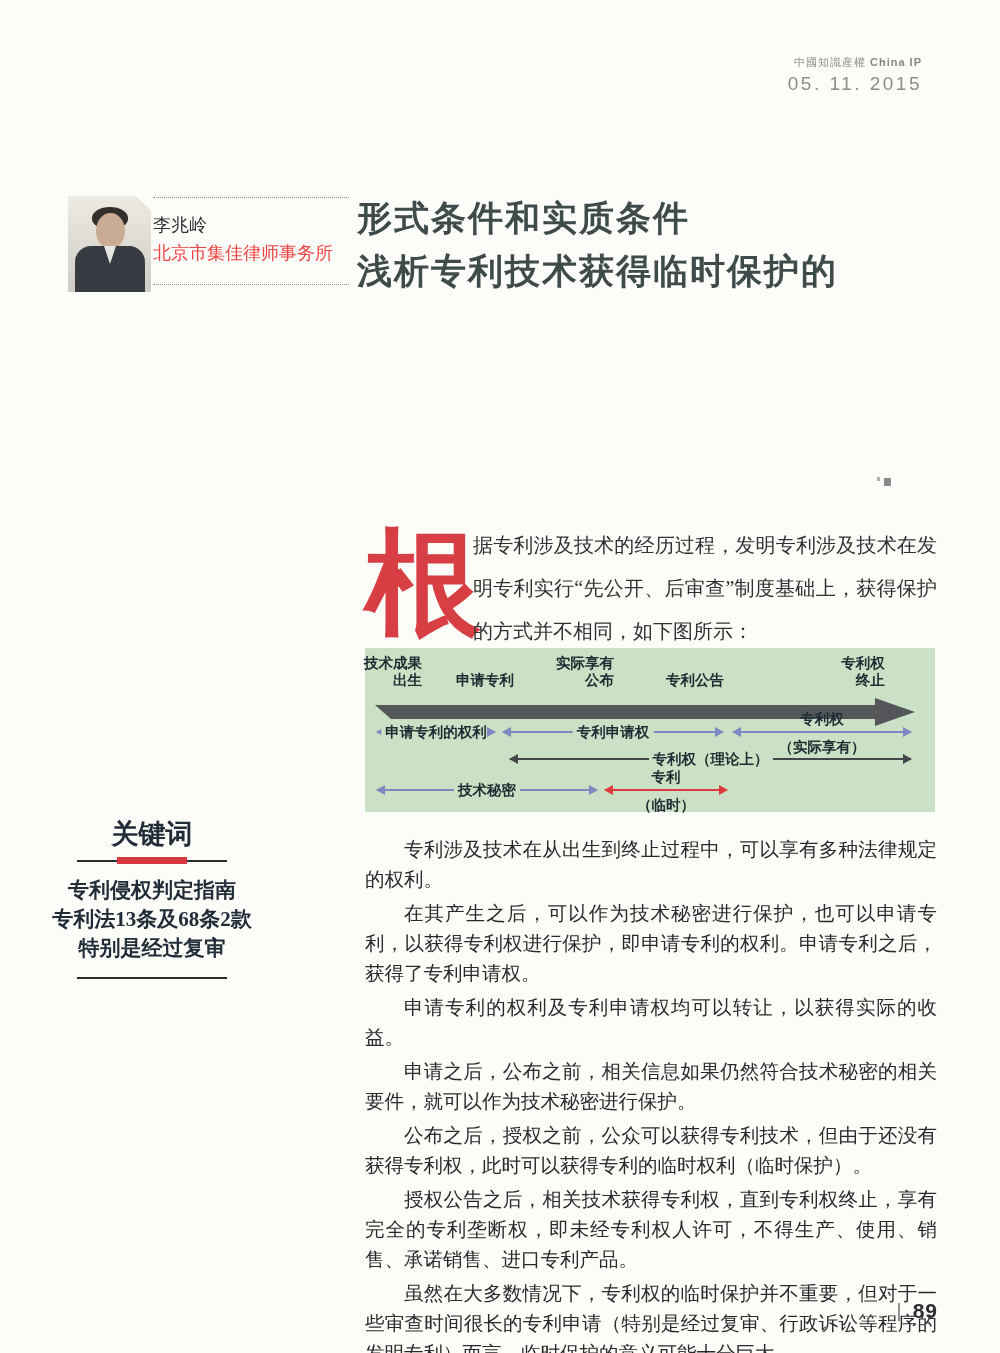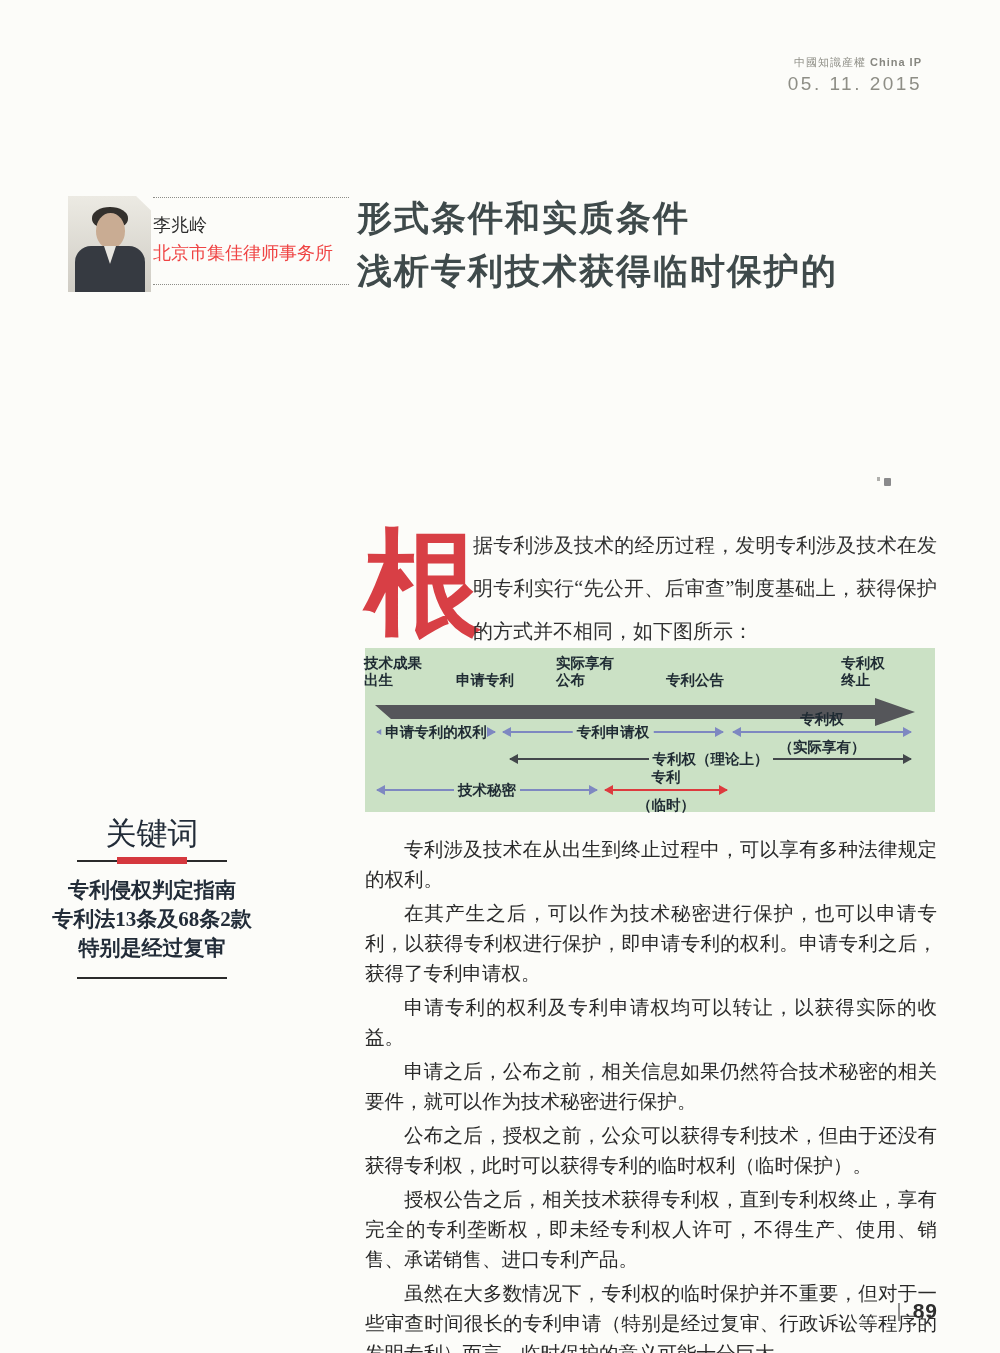--- a/index.html
+++ b/index.html
@@ -42,21 +42,21 @@
   
   .intro { position:absolute; left:365px; top:524px; width:572px;
     font-size:20px; line-height:43px; text-align:justify; color:#303030; }
   .dropcap { float:left; color:#d83f45; font-size:116px; line-height:120px;
     height:128px; width:102px; margin-right:6px; text-align:center;
     font-family:"Liberation Serif","DejaVu Serif",serif; font-weight:bold; }
 
   
   .diagram { position:absolute; left:365px; top:648px; width:570px; height:164px;
     background:#cbe1c5; }
-  .milestone { position:absolute; transform:translateX(-50%); text-align:left;
+  .milestone { position:absolute; transform:translateX(-50%); text-align:right;
     font-size:14.5px; line-height:17px; font-weight:bold; color:#1f2b33;
     white-space:nowrap; }
   .tl-arrow { position:absolute; left:10px; top:49px; width:540px; height:30px;
     background:#55565a;
     clip-path:polygon(0px 8px,500px 8px,500px 1px,540px 15px,500px 29px,500px 22px,16px 22px); }
   .arr { position:absolute; height:0; border-top:2px solid #7e88c1; }
   .arr::before { content:""; position:absolute; left:-1px; top:-6px;
     border:5px solid transparent; border-right:9px solid #7e88c1; border-left:none; }
   .arr::after { content:""; position:absolute; right:-1px; top:-6px;
     border:5px solid transparent; border-left:9px solid #7e88c1; border-right:none; }
@@ -70,21 +70,21 @@
     background:#cbe1c5; padding:0 4px; font-size:14.5px; line-height:18px;
     font-weight:bold; color:#1f2b33; white-space:nowrap; }
   .arr .lbl-above { position:absolute; left:50%; transform:translateX(-50%); bottom:4px;
     font-size:14.5px; font-weight:bold; color:#1f2b33; white-space:nowrap; }
   .arr .lbl-below { position:absolute; left:50%; transform:translateX(-50%); top:5px;
     font-size:14.5px; font-weight:bold; color:#1f2b33; white-space:nowrap; }
 
   
   .keywords { position:absolute; left:42px; top:818px; width:220px; text-align:center;
     color:#222c38; }
-  .kw-title { font-size:31px; font-weight:normal; line-height:32px; }
+  .kw-title { font-size:27px; font-weight:bold; line-height:32px; }
   .kw-rule { position:relative; width:150px; height:7px; margin:7px auto 12px; }
   .kw-rule::before { content:""; position:absolute; left:0; right:0; top:3px;
     height:2px; background:#2b2b2b; }
   .kw-rule::after { content:""; position:absolute; left:50%; transform:translateX(-50%);
     top:0; width:70px; height:7px; background:#d5383e; }
   .kw-item { font-size:21px; font-weight:bold; line-height:29px; white-space:nowrap; }
   .kw-rule-bottom { width:150px; height:2px; background:#2b2b2b; margin:14px auto 0; }
 
   
   .body-col { position:absolute; left:365px; top:835px; width:572px;

